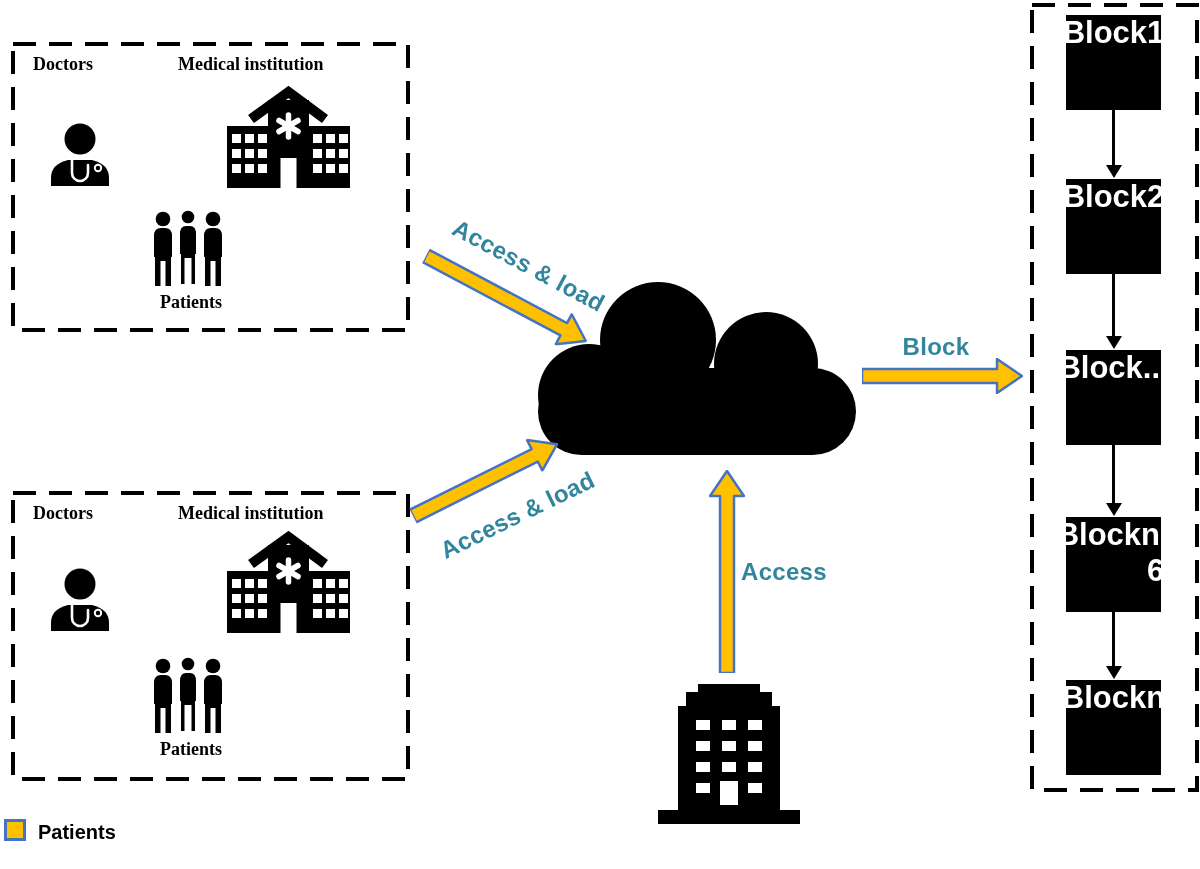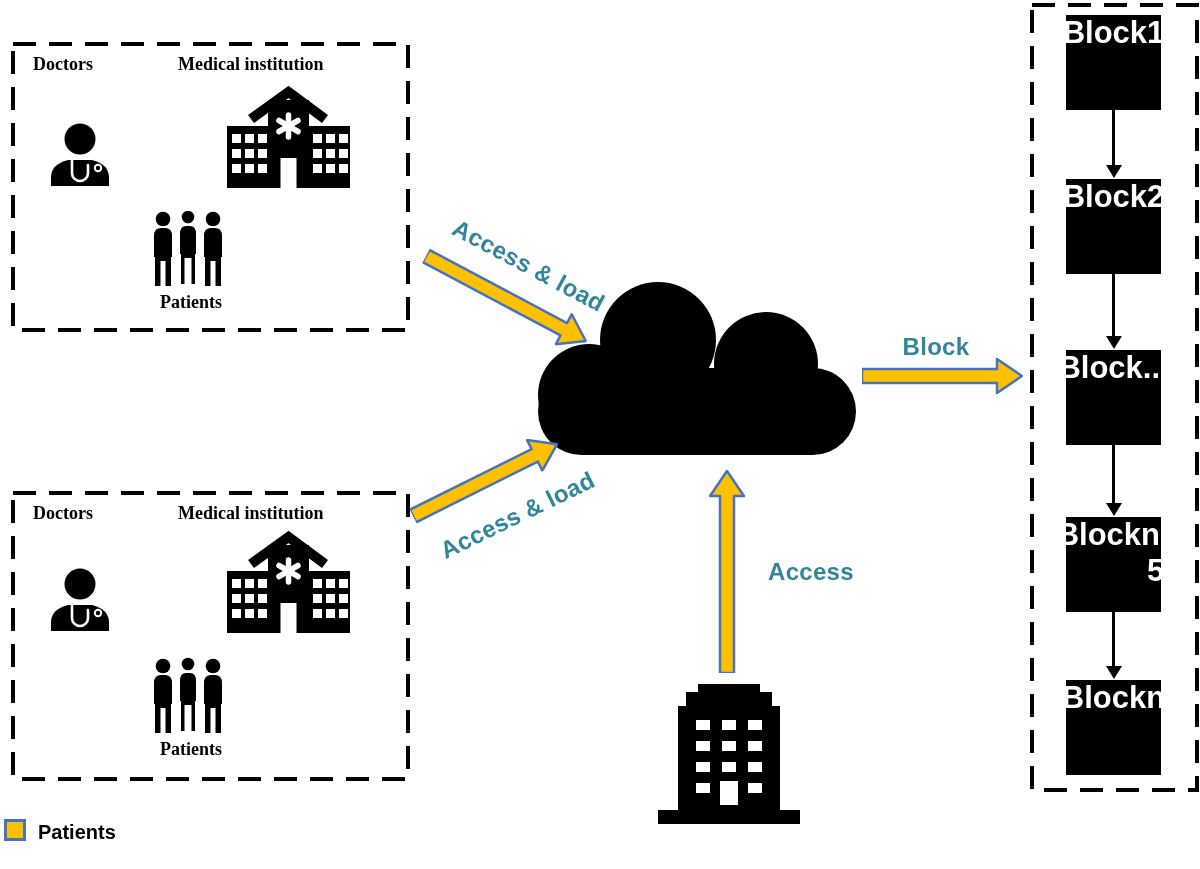--- a/index.html
+++ b/index.html
@@ -174,21 +174,21 @@
   <div class="flow-label" style="left:434px;top:503px;width:160px;transform:rotate(-26deg)">Access &amp; load</div>
 
   <svg class="abs" style="left:862px;top:358px" width="161" height="36">
     <polygon points="0,11 135,11 135,1 160,18 135,35 135,25 0,25" fill="#FFC000" stroke="#4472C4" stroke-width="2.5" stroke-linejoin="round"></polygon>
   </svg>
   <div class="flow-label" style="left:876px;top:333px;width:120px">Block</div>
 
   <svg class="abs" style="left:727px;top:655px;transform:rotate(-90deg);transform-origin:0 18px" width="203" height="36">
     <polygon points="0,11 177,11 177,1 202,18 177,35 177,25 0,25" fill="#FFC000" stroke="#4472C4" stroke-width="2.5" stroke-linejoin="round"></polygon>
   </svg>
-  <div class="flow-label" style="left:768px;top:558px;text-align:left">Access</div>
+  <div class="flow-label" style="left:741px;top:558px;text-align:left">Access</div>
 
   <svg class="abs" style="left:648px;top:684px" width="162" height="140" viewBox="0 0 162 140">
     <rect x="50" y="0" width="62" height="12" fill="#000"></rect>
     <rect x="38" y="8" width="86" height="16" fill="#000"></rect>
     <rect x="30" y="22" width="102" height="104" fill="#000"></rect>
     <rect x="10" y="126" width="142" height="14" fill="#000"></rect>
     <rect x="48" y="36" width="14" height="10" fill="#fff"></rect>
       <rect x="74" y="36" width="14" height="10" fill="#fff"></rect>
       <rect x="100" y="36" width="14" height="10" fill="#fff"></rect>
     <rect x="48" y="57" width="14" height="10" fill="#fff"></rect>
@@ -222,21 +222,21 @@
 
   <div class="block" style="top:350px">
     <span>Block</span>
     <span>...</span>
   </div>
   <div class="conn-line" style="top:445px;height:58px"></div>
   <div class="conn-head" style="top:503px"></div>
 
   <div class="block" style="top:517px">
     <span>Block</span>
-    <span>n-5</span>
+    <span>n-6</span>
   </div>
   <div class="conn-line" style="top:612px;height:54px"></div>
   <div class="conn-head" style="top:666px"></div>
 
   <div class="block" style="top:680px">
     <span>Block</span>
     <span>n</span>
   </div>
 
   <div class="legend-swatch"></div>

